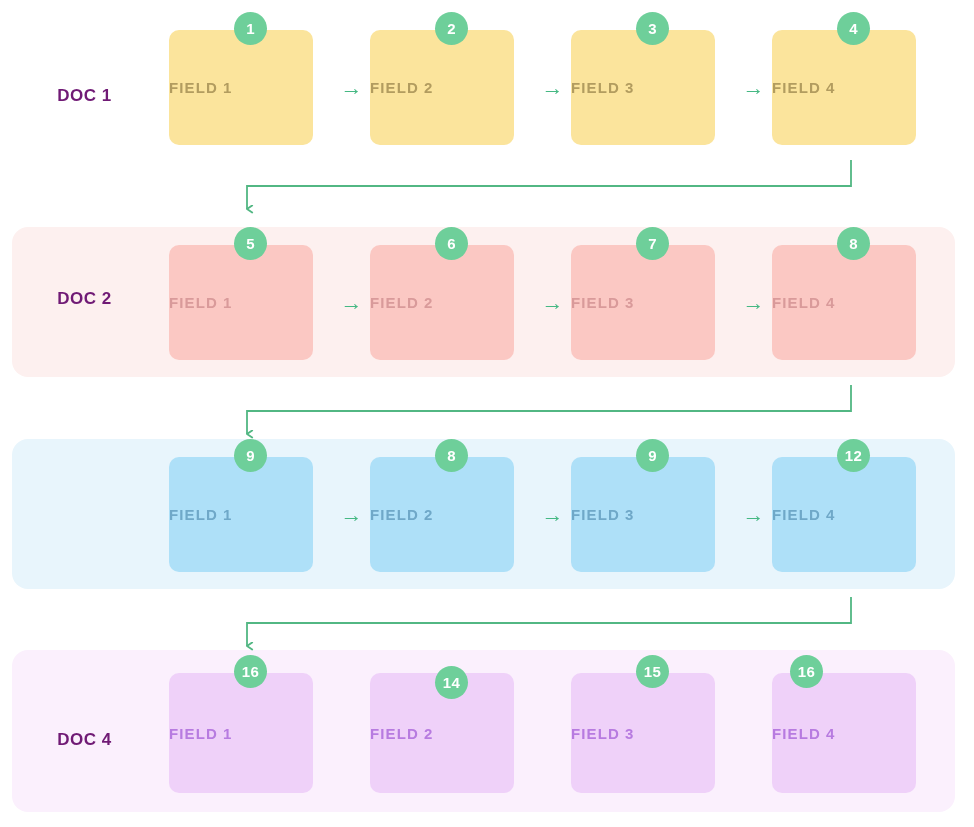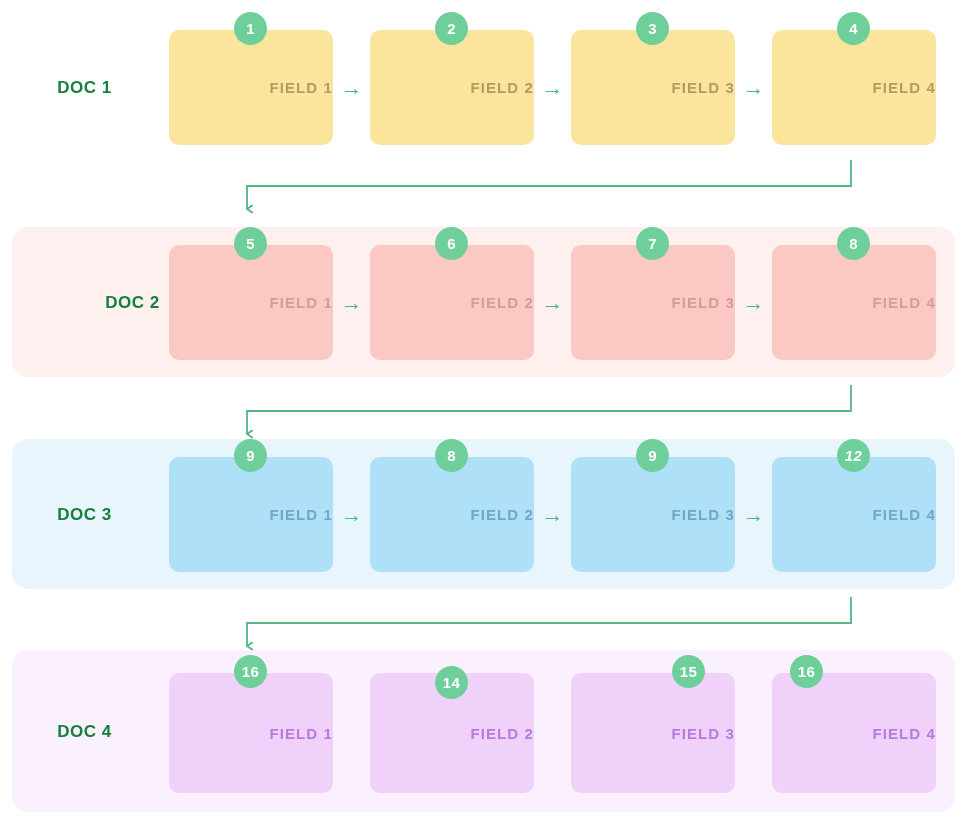--- a/index.html
+++ b/index.html
@@ -37,32 +37,33 @@
 
   
   .row-label {
     position: absolute;
     left: 0;
     width: 169px;
     text-align: center;
     font-size: 17px;
     font-weight: bold;
     letter-spacing: 0.5px;
-    color: #15803d;
+    color: #701a75;
     white-space: nowrap;
+    margin-top: 8px;
   }
 
   
   .field-box {
     position: absolute;
-    width: 164px;
+    width: 144px;
     border-radius: 10px;
     display: flex;
     align-items: center;
-    justify-content: flex-end;
+    justify-content: flex-start;
   }
   .field-label {
     font-size: 15px;
     font-weight: bold;
     letter-spacing: 1.1px;
     white-space: nowrap;
   }
 
   
   .badge {
@@ -149,21 +150,21 @@
 
     <div class="field-box" style="left:772px; top:30px; height:115px; background:#FBE49C;">
       <span class="field-label" style="color:#B29C5F;">FIELD 4</span>
     </div>
     <div class="badge" style="left:837px; top:12px;">4</div>
   </div>
 
   <div class="band" style="top:227px; height:150px; background:#FDF0EF;"></div>
 
   <div class="row" style="top:227px; height:150px;">
-    <div class="row-label" style="top:66px;padding-left:48px;">DOC 2</div>
+    <div class="row-label" style="top:54px;">DOC 2</div>
 
     <div class="field-box" style="left:169px; top:18px; height:115px; background:#FBC8C3;">
       <span class="field-label" style="color:#D99A9A;">FIELD 1</span>
     </div>
     <div class="badge" style="left:234px; top:0px;">5</div>
 
     <div class="step-arrow" style="left:333px; top:65px;">→</div>
 
     <div class="field-box" style="left:370px; top:18px; height:115px; background:#FBC8C3;">
       <span class="field-label" style="color:#D99A9A;">FIELD 2</span>
@@ -181,21 +182,20 @@
 
     <div class="field-box" style="left:772px; top:18px; height:115px; background:#FBC8C3;">
       <span class="field-label" style="color:#D99A9A;">FIELD 4</span>
     </div>
     <div class="badge" style="left:837px; top:0px;">8</div>
   </div>
 
   <div class="band" style="top:439px; height:150px; background:#E8F5FC;"></div>
 
   <div class="row" style="top:439px; height:150px;">
-    <div class="row-label" style="top:66px;">DOC 3</div>
 
     <div class="field-box" style="left:169px; top:18px; height:115px; background:#AEE0F8;">
       <span class="field-label" style="color:#6FA8C8;">FIELD 1</span>
     </div>
     <div class="badge" style="left:234px; top:0px;">9</div>
 
     <div class="step-arrow" style="left:333px; top:65px;">→</div>
 
     <div class="field-box" style="left:370px; top:18px; height:115px; background:#AEE0F8;">
       <span class="field-label" style="color:#6FA8C8;">FIELD 2</span>
@@ -207,42 +207,42 @@
     <div class="field-box" style="left:571px; top:18px; height:115px; background:#AEE0F8;">
       <span class="field-label" style="color:#6FA8C8;">FIELD 3</span>
     </div>
     <div class="badge" style="left:636px; top:0px;">9</div>
 
     <div class="step-arrow" style="left:735px; top:65px;">→</div>
 
     <div class="field-box" style="left:772px; top:18px; height:115px; background:#AEE0F8;">
       <span class="field-label" style="color:#6FA8C8;">FIELD 4</span>
     </div>
-    <div class="badge" style="left:837px; top:0px;font-style:italic;">12</div>
+    <div class="badge" style="left:837px; top:0px;">12</div>
   </div>
 
   <div class="band" style="top:650px; height:162px; background:#FBF0FD;"></div>
 
   <div class="row" style="top:650px; height:162px;">
     <div class="row-label" style="top:72px;">DOC 4</div>
 
     <div class="field-box" style="left:169px; top:23px; height:120px; background:#EFD1F9;">
       <span class="field-label" style="color:#B77BE0;">FIELD 1</span>
     </div>
     <div class="badge" style="left:234px; top:5px;">16</div>
 
     <div class="field-box" style="left:370px; top:23px; height:120px; background:#EFD1F9;">
       <span class="field-label" style="color:#B77BE0;">FIELD 2</span>
     </div>
     <div class="badge" style="left:435px; top:16px;">14</div>
 
     <div class="field-box" style="left:571px; top:23px; height:120px; background:#EFD1F9;">
       <span class="field-label" style="color:#B77BE0;">FIELD 3</span>
     </div>
-    <div class="badge" style="left:672px; top:5px;">15</div>
+    <div class="badge" style="left:636px; top:5px;">15</div>
 
     <div class="field-box" style="left:772px; top:23px; height:120px; background:#EFD1F9;">
       <span class="field-label" style="color:#B77BE0;">FIELD 4</span>
     </div>
     <div class="badge" style="left:790px; top:5px;">16</div>
   </div>
 
 </div>
 
 </body></html>

